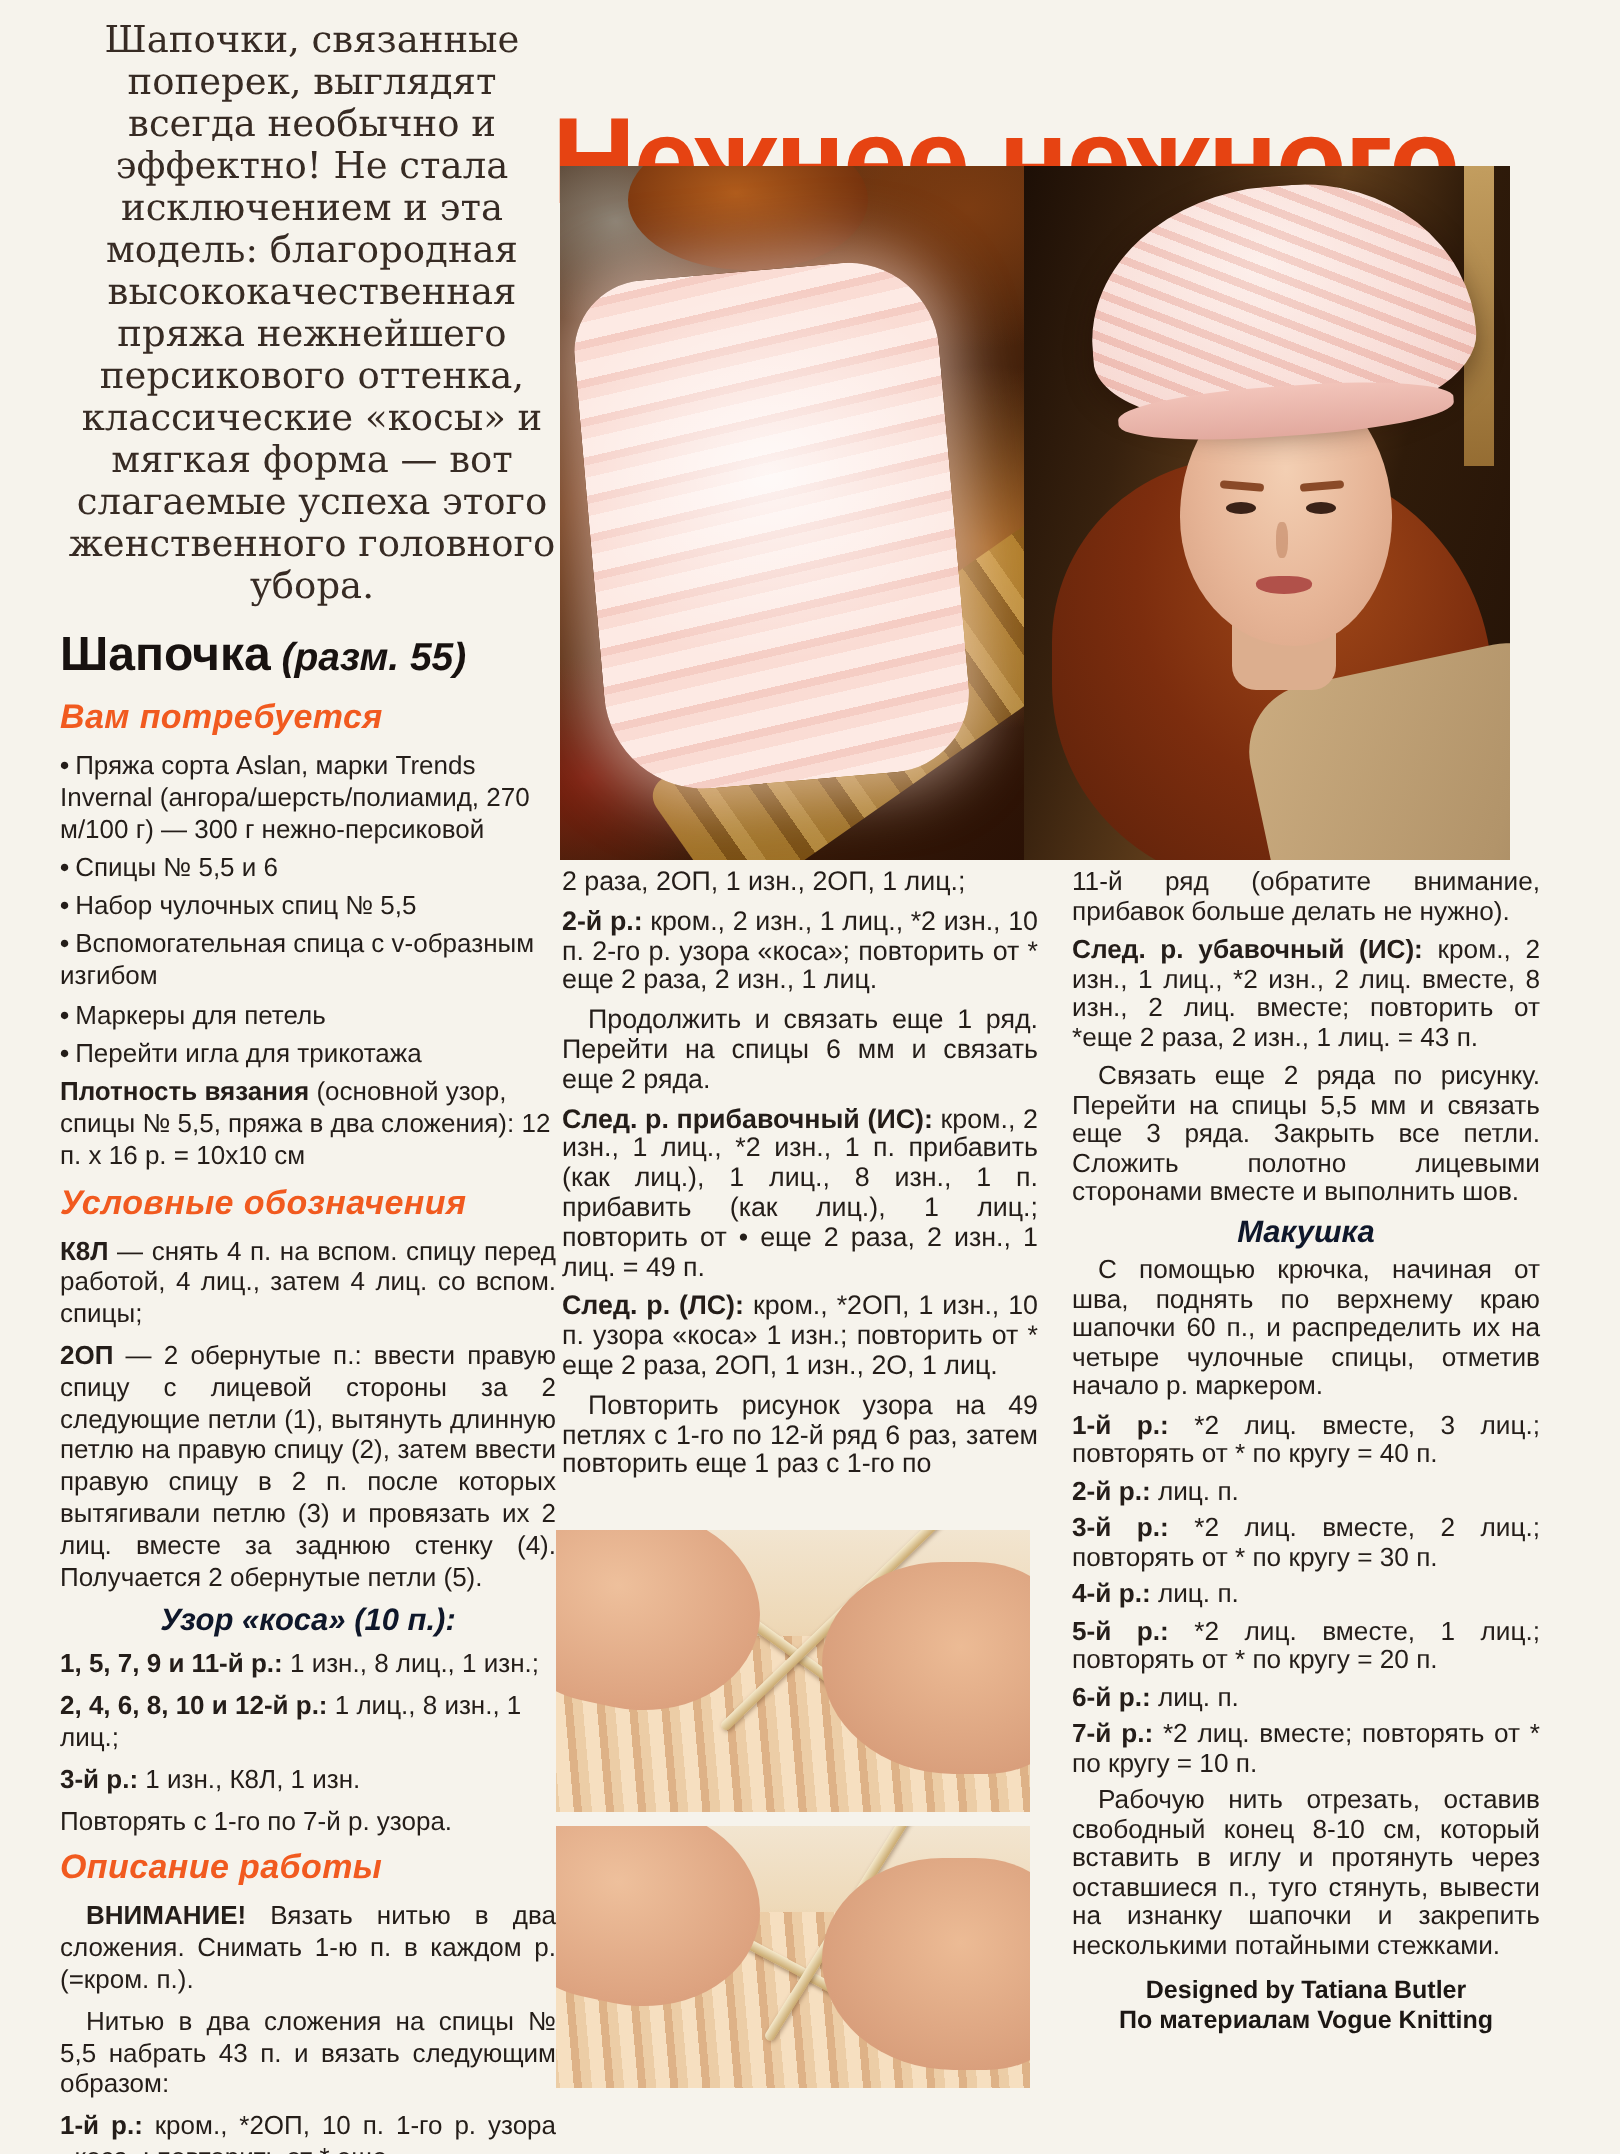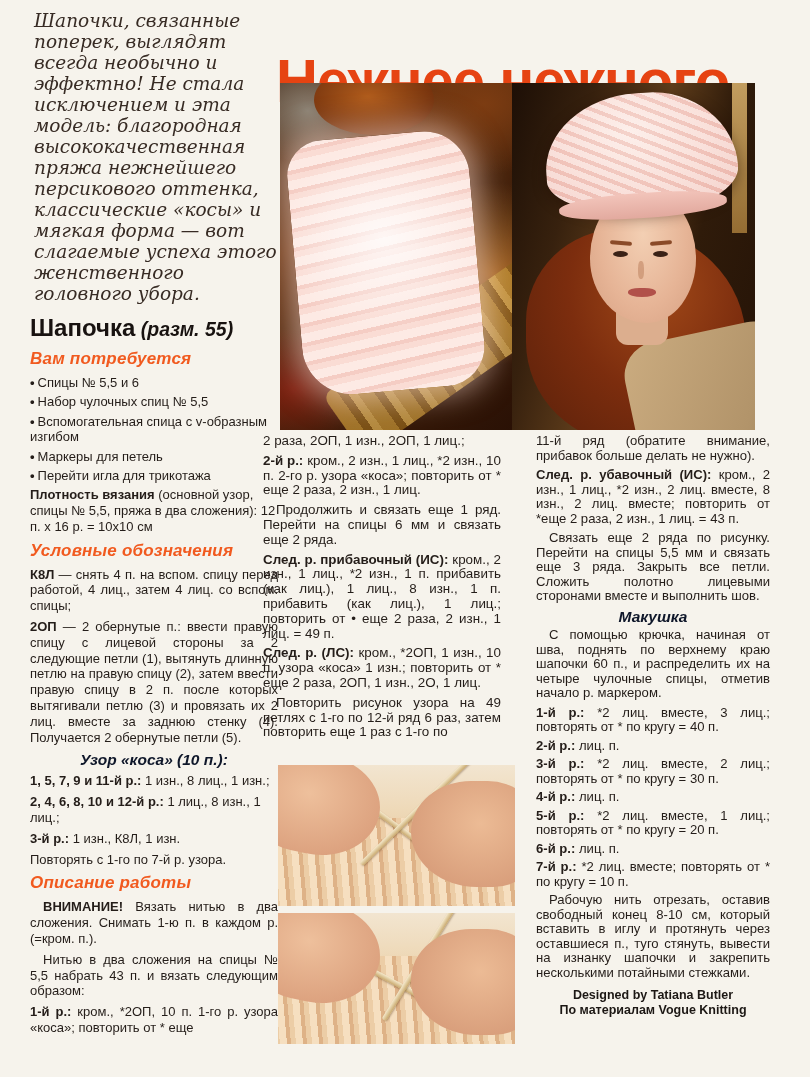--- a/index.html
+++ b/index.html
@@ -6,36 +6,36 @@
   body{
     width:810px;height:1077px;position:relative;overflow:hidden;
     background:#f6f3ec;
     font-family:"Liberation Sans",sans-serif;
     color:#241d19;
     -webkit-font-smoothing:antialiased;
   }
   
   .col{position:absolute;}
   .col-left{left:30px;top:6px;width:248px;}
-  .col-mid{left:263px;top:434px;width:238px;}
+  .col-mid{left:281px;top:434px;width:238px;}
   .col-right{left:536px;top:434px;width:234px;}
 
   
   .masthead{
     position:absolute;left:276px;top:4px;width:534px;height:76px;
     color:#e64312;font-weight:bold;font-size:58px;line-height:72px;
     letter-spacing:-1px;transform:scaleY(1.06);transform-origin:top left;
     white-space:nowrap;
   }
 
   
   .intro{
     font-family:"DejaVu Serif","Liberation Serif",serif;
-    font-style:italic;font-size:18.5px;line-height:21px;color:#372b24;
-    margin:4px 0 0 4px;width:244px;
+    font-size:18.5px;line-height:21px;color:#372b24;
+    margin:4px 0 0 4px;width:244px;text-align:center;
   }
 
   
   .pat-title{font-size:24px;line-height:28px;font-weight:bold;margin:10px 0 2px;color:#181210;}
   .pat-title .size{font-size:19.5px;font-style:italic;}
   .h-orange{
     color:#f15a1f;font-weight:bold;font-style:italic;
     font-size:17px;line-height:20px;margin:6px 0 6px;letter-spacing:.2px;
   }
   .body-l{font-size:13px;line-height:15.8px;text-align:left;}
@@ -206,20 +206,21 @@
 </div>
 
 <div class="col col-left">
   <p class="intro">Шапочки, связанные поперек, выглядят всегда необычно и эффектно! Не стала исключением и эта модель: благородная высококачественная пряжа нежнейшего персикового оттенка, классические «косы» и мягкая форма — вот слагаемые успеха этого женственного головного убора.</p>
 
   <h2 class="pat-title"><span>Шапочка</span><span class="size"> (разм. 55)</span></h2>
 
   <h3 class="h-orange">Вам потребуется</h3>
 
   <div class="body-l">
+    <p class="bullet-item"><span class="b">•</span><span>Пряжа сорта Aslan, марки Trends Invernal (ангора/шерсть/полиамид, 270 м/100 г) — 300 г нежно-персиковой</span></p>
     <p class="bullet-item"><span class="b">•</span><span>Спицы № 5,5 и 6</span></p>
     <p class="bullet-item"><span class="b">•</span><span>Набор чулочных спиц № 5,5</span></p>
     <p class="bullet-item"><span class="b">•</span><span>Вспомогательная спица с v-образным изгибом</span></p>
     <p class="bullet-item"><span class="b">•</span><span>Маркеры для петель</span></p>
     <p class="bullet-item"><span class="b">•</span><span>Перейти игла для трикотажа</span></p>
     <p class="para"><b class="lbl">Плотность вязания</b><span> (основной узор, спицы № 5,5, пряжа в два сложения): 12 п. х 16 р. = 10х10 см</span></p>
   </div>
 
   <h3 class="h-orange">Условные обозначения</h3>
 

